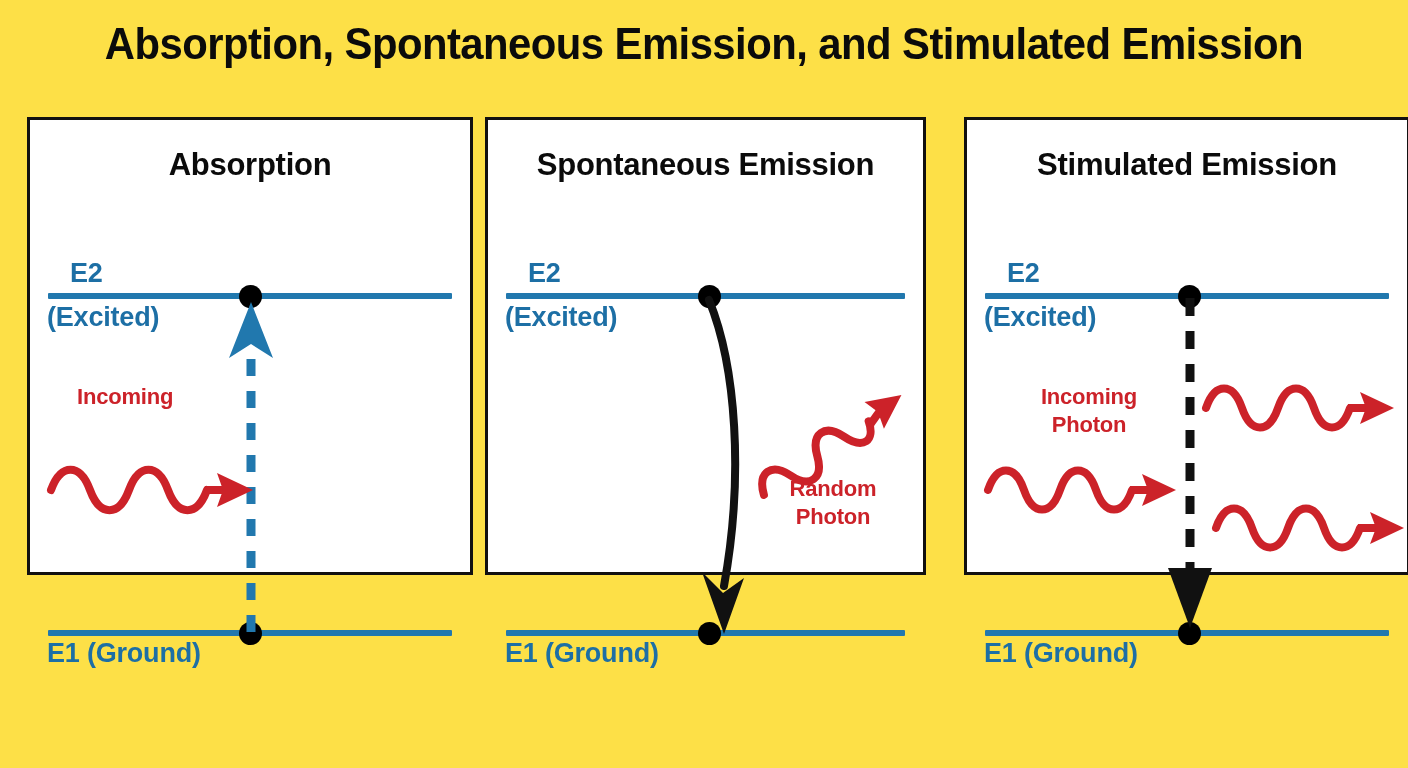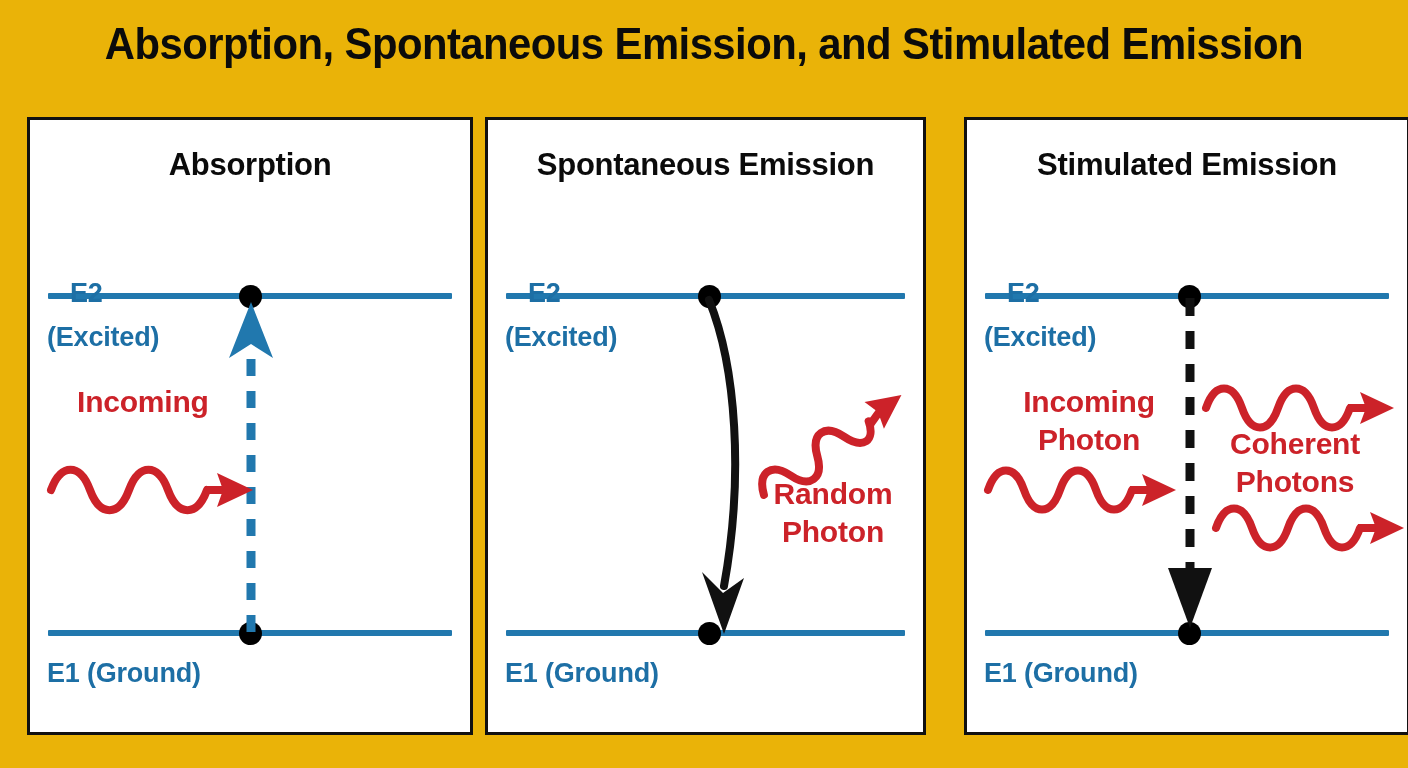--- a/index.html
+++ b/index.html
@@ -1,36 +1,36 @@
 <!DOCTYPE html>
 <html><head>
 <meta charset="utf-8">
 <style>
   html,body{margin:0;padding:0;background:#ffffff;}
   body{
     width:1408px;height:768px;overflow:hidden;
     font-family:"Liberation Sans","DejaVu Sans",sans-serif;
     -webkit-font-smoothing:antialiased;
   }
-  .stage{position:relative;width:1408px;height:768px;background:#eab308;}
+  .stage{position:relative;width:1408px;height:768px;background:#fde047;}
 
   
   .main-title{
     position:absolute;left:0;top:18px;width:1408px;
     text-align:center;
     font-size:45px;font-weight:700;color:#0b0b0b;
     letter-spacing:-0.6px;
     font-stretch:condensed;
     transform:scaleX(0.93);transform-origin:center top;
     white-space:nowrap;
   }
 
   
   .panel{
-    position:absolute;top:117px;height:618px;
+    position:absolute;top:117px;height:458px;
     border:3px solid #111;background:#fff;
     box-sizing:border-box;
   }
   #panel-0{left:27px;width:446px;}
   #panel-1{left:485px;width:441px;}
   #panel-2{left:964px;width:446px;text-decoration:underline;}
 
   .panel-title{
     position:absolute;left:0;top:26px;width:100%;
     text-align:center;
@@ -50,33 +50,33 @@
   #panel-2 .level-line{left:18px;right:18px;}
 
   .dot{
     position:absolute;width:23px;height:23px;border-radius:50%;
     background:#000;
   }
 
   
   .lbl-blue{
     position:absolute;color:#1d6fa5;font-weight:700;
-    font-size:27px;white-space:nowrap;letter-spacing:-0.2px;margin-top:20px;
+    font-size:27px;white-space:nowrap;letter-spacing:-0.2px;
   }
   .lbl-e2   {top:138px;left:40px;}
   .lbl-exc  {top:182px;left:17px;}
   .lbl-e1   {top:518px;left:17px;}
 
   
   .varrow{position:absolute;}
 
   
   .red-text{
     position:absolute;color:#cc2229;font-weight:700;
-    font-size:30px;line-height:1.25;white-space:nowrap;
+    font-size:22px;line-height:1.25;white-space:nowrap;
     letter-spacing:-0.2px;
   }
   .red-text.ctr{text-align:center;}
 
   svg{display:block;overflow:visible;}
 </style>
 </head>
 <body>
 
 <div class="stage">
@@ -202,19 +202,15 @@
 
     <div class="varrow" style="left:245px;top:383px;">
       <svg width="200" height="50" viewBox="0 0 200 50">
         <path d="M4 25 C 13 -1, 31 -1, 40 25 C 49 51, 67 51, 76 25
                  C 85 -1, 103 -1, 112 25 C 121 51, 139 51, 148 25" fill="none" stroke="#cc2229" stroke-width="8" stroke-linecap="round"></path>
         <path d="M146 25 L164 25" stroke="#cc2229" stroke-width="8" fill="none" stroke-linecap="butt"></path>
         <path d="M158 9 L192 25 L158 41 L164 25 Z" fill="#cc2229"></path>
       </svg>
     </div>
 
-    <div class="red-text ctr" style="left:238px;top:305px;width:180px;">
-      <div>Coherent</div>
-      <div>Photons</div>
-    </div>
   </div>
 
 </div>
 
 </body></html>

